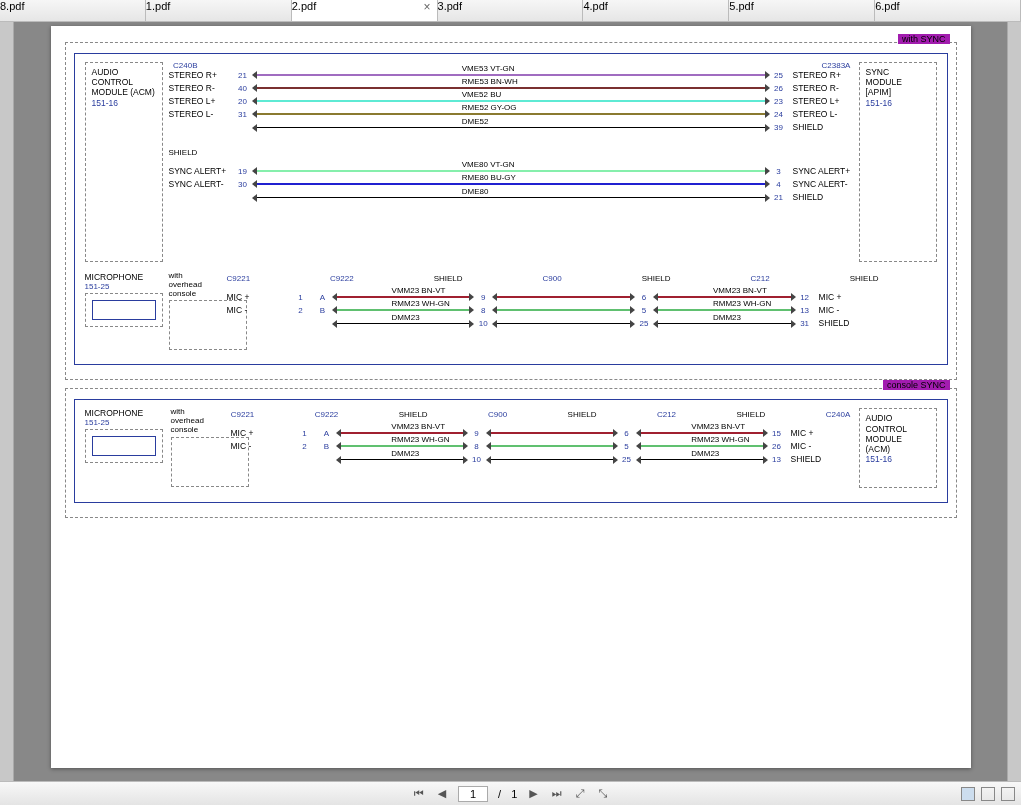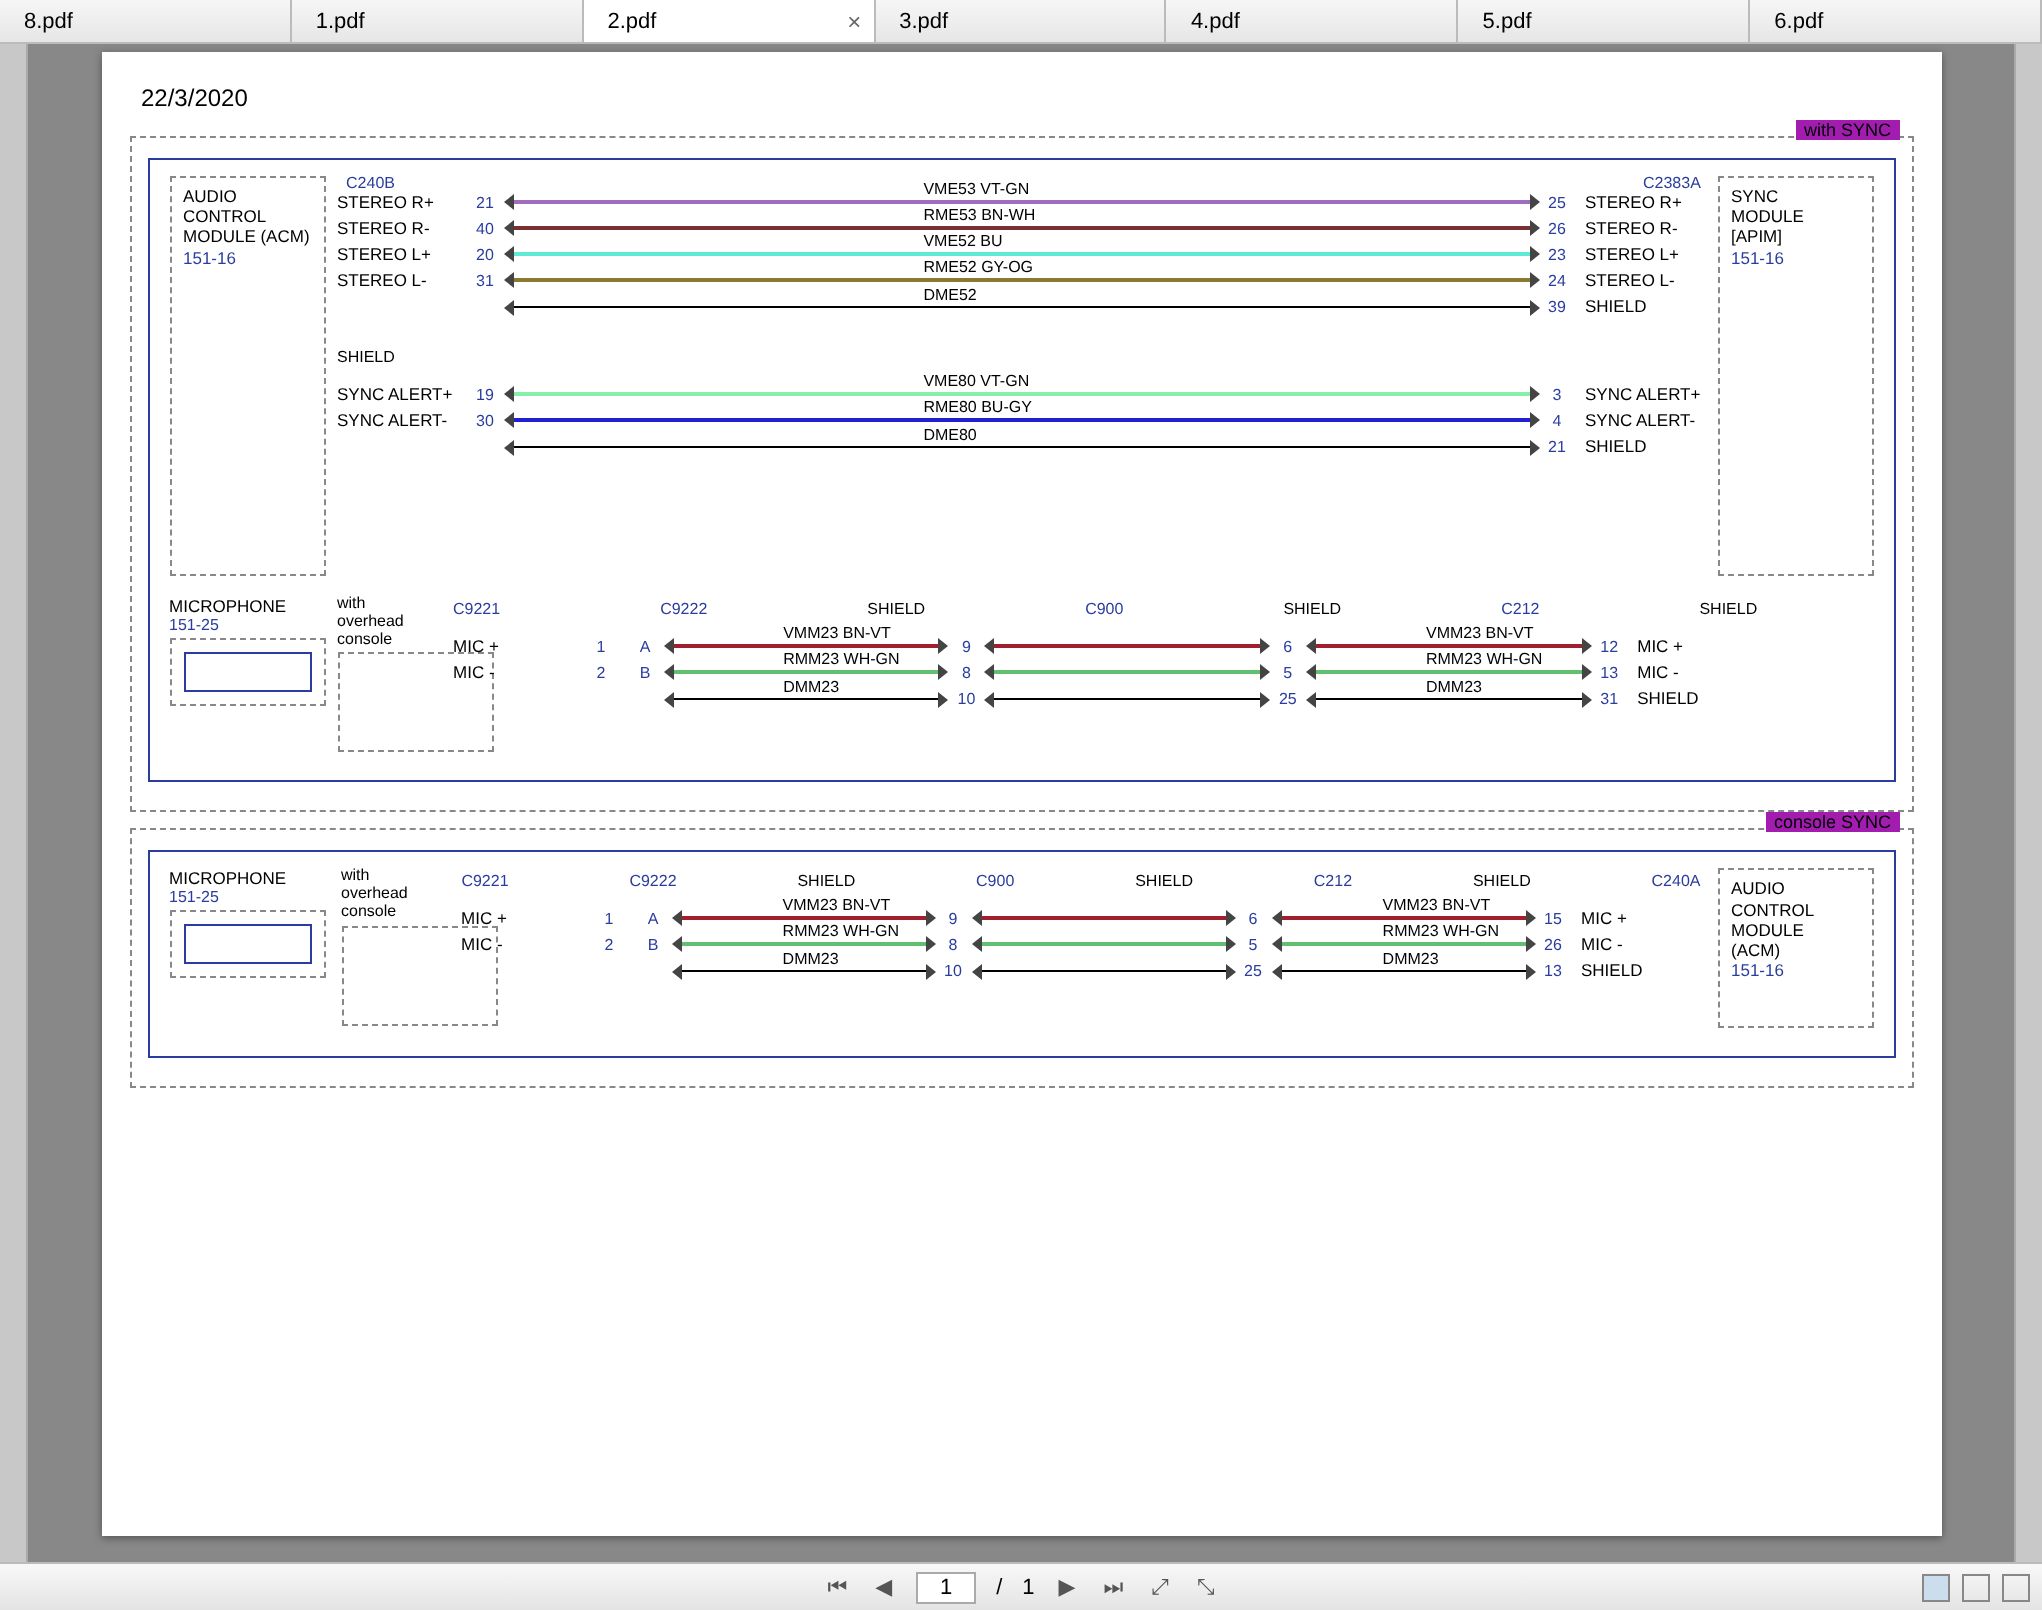--- a/index.html
+++ b/index.html
@@ -18,22 +18,21 @@
     height: 22px;
     background: #ddd;
     display: flex;
     border-bottom: 1px solid #bbb;
     align-items: stretch;
   }
   .tab {
     flex: 1 1 0;
     border-right: 1px solid #bbb;
     display: flex;
-    align-items: center;
-    padding: 0 12px;
+    padding: 0 0;
     background: linear-gradient(#f6f6f6,#e6e6e6);
     position: relative;
     cursor: pointer;
     font-size: 11px;
   }
   .tab.active { background: #fff; }
   .tab .close {
     position: absolute;
     right: 6px;
     color: #666;
@@ -244,21 +243,20 @@
     </div>
   <div class="tab">
       <span>6.pdf</span>
     </div>
 </div>
 
 <div class="viewer">
   <div class="side-gutter left"></div>
   <div class="page-area">
     <div class="page">
-      <div class="datestamp">22/3/2020</div>
 
       <div class="block-outer" style="flex:0 0 auto;">
         <div class="block-badge">with SYNC</div>
         <div class="inner" style="flex-direction:column; gap:6px;">
 
           <div style="display:flex; gap:6px; align-items:flex-start;">
 
             <div class="module" style="height:200px;">
               <div style="white-space:pre-line">AUDIO
 CONTROL

